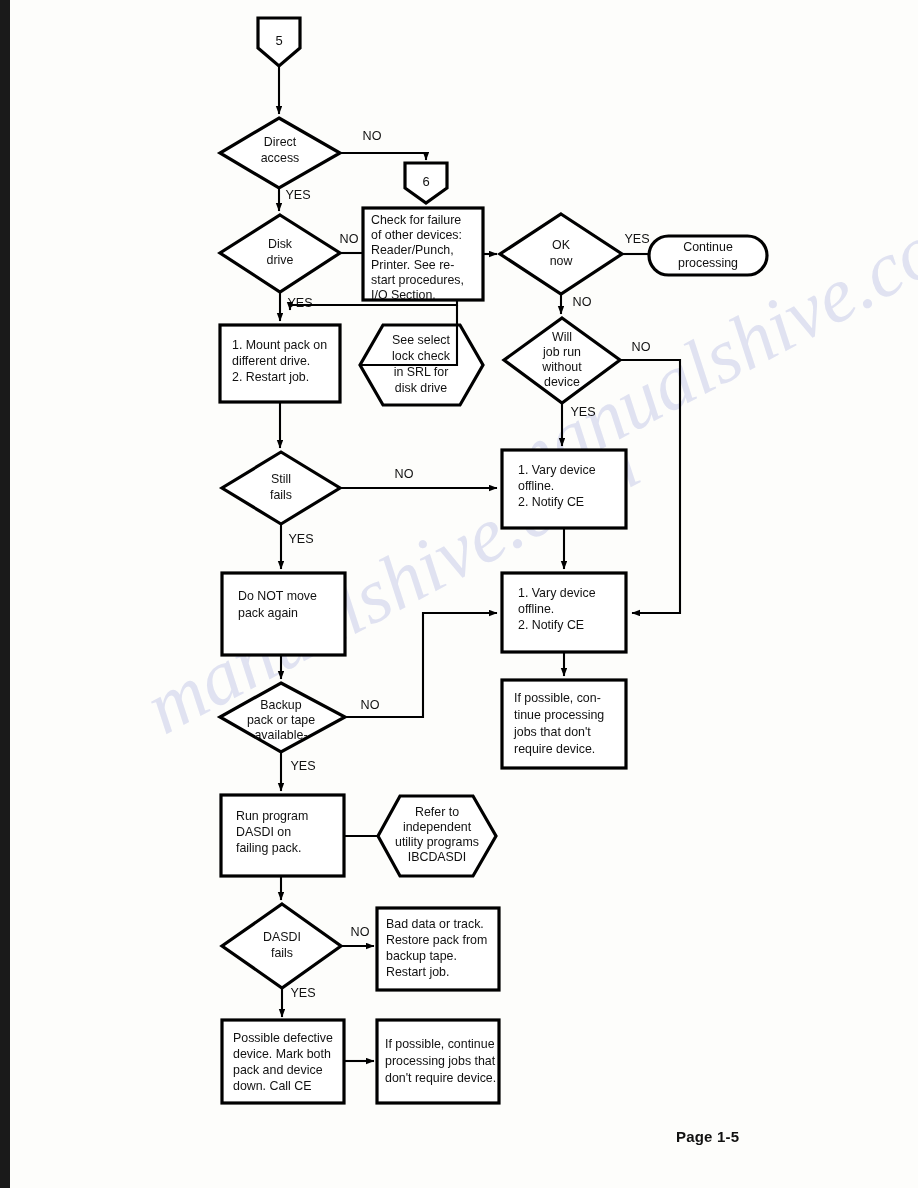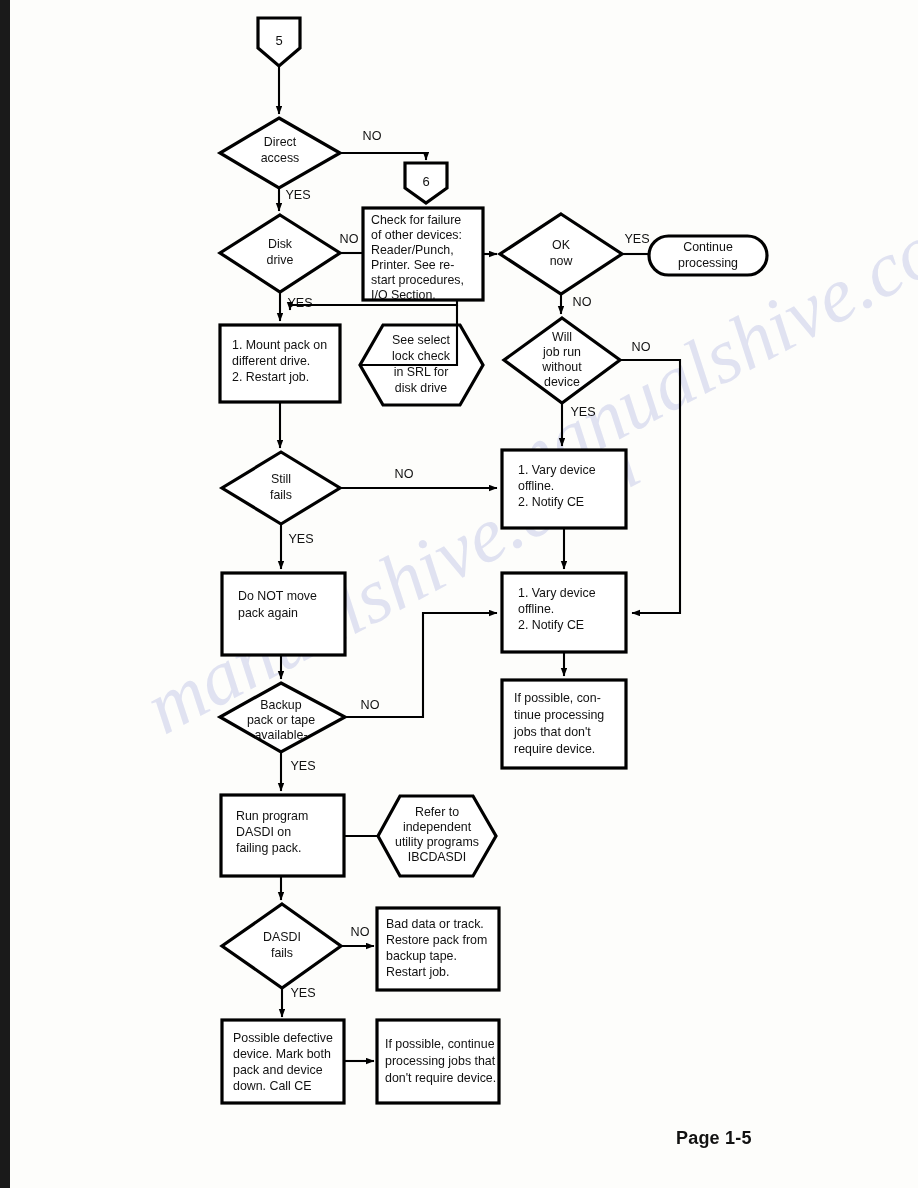--- a/index.html
+++ b/index.html
@@ -57,21 +57,21 @@
     font-family: "Liberation Sans", sans-serif;
     font-size: 13px;
     fill: #111111;
     text-anchor: middle;
   }
   .page-footer {
     position: absolute;
     left: 676px;
     top: 1128px;
     font-family: "Liberation Sans", sans-serif;
-    font-size: 18px;
+    font-size: 15px;
     font-weight: bold;
     color: #111111;
     letter-spacing: 0.2px;
   }
   .watermark {
     position: absolute;
     pointer-events: none;
     color: #b9bfe4;
     opacity: 0.42;
     font-family: "Liberation Serif", serif;

